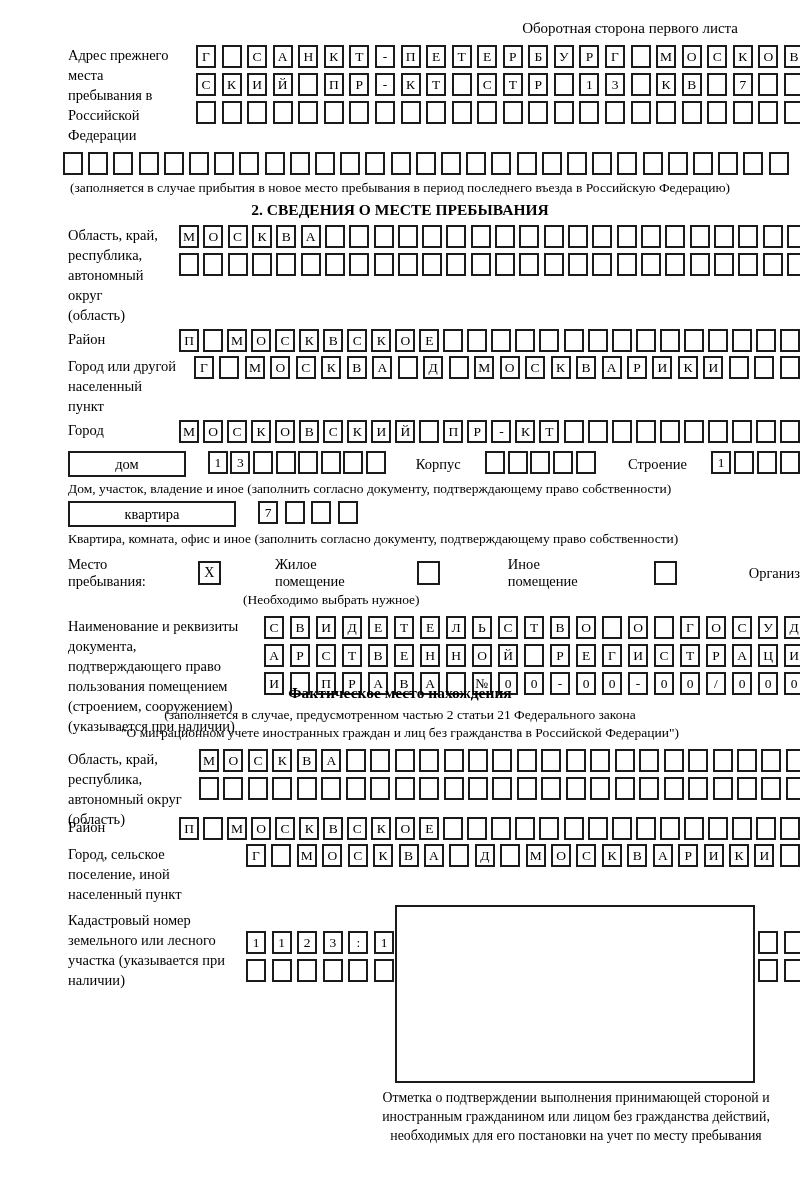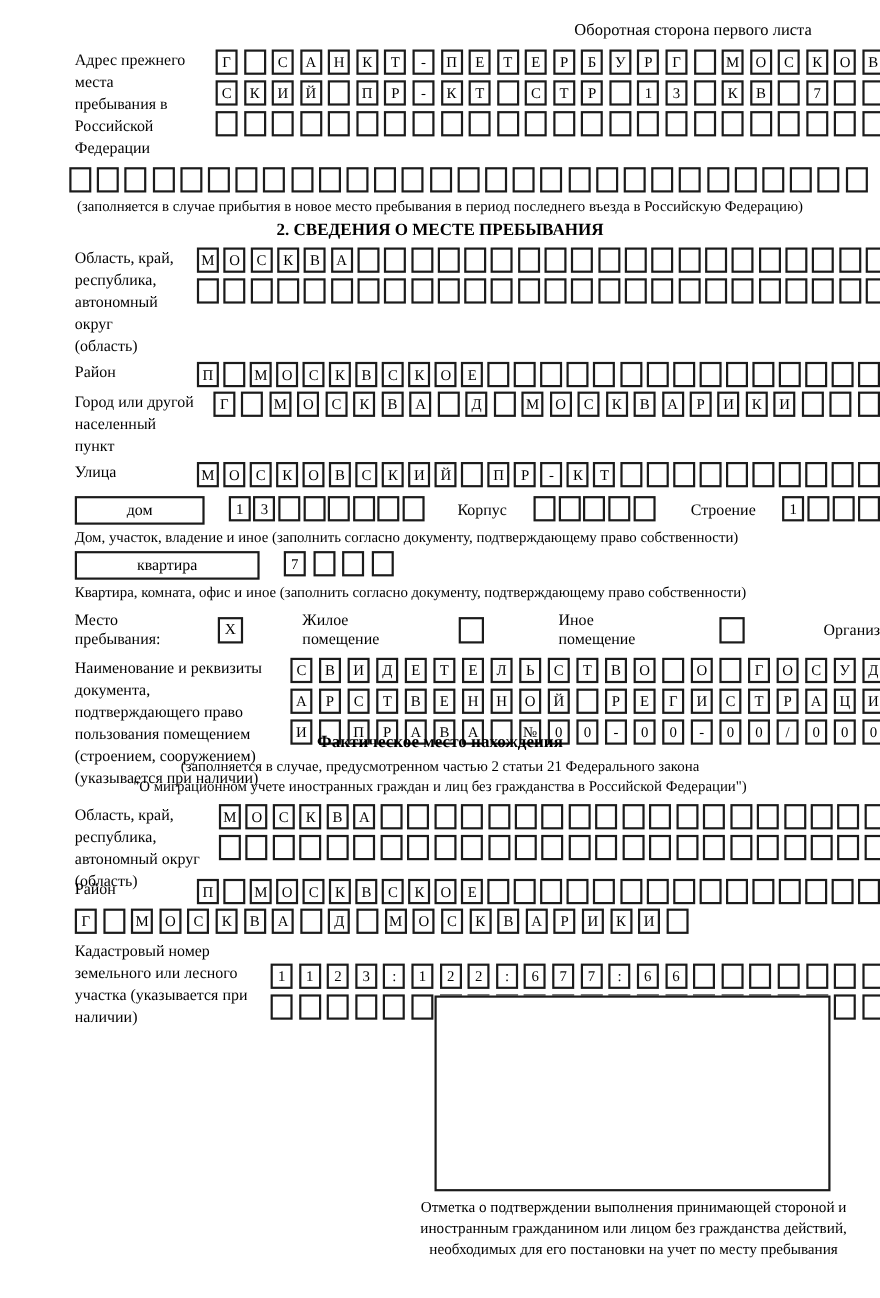--- a/index.html
+++ b/index.html
@@ -302,21 +302,21 @@
         <div class="cell">И</div>
         <div class="cell">К</div>
         <div class="cell">И</div>
         <div class="cell"></div>
         <div class="cell"></div>
         <div class="cell"></div>
       </div>
   </div>
 
   <div class="frow mt4">
-    <div class="flabel lw95">Улица</div>
+    <div class="flabel lw95">Город</div>
     <div class="cellrow w628">
         <div class="cell">М</div>
         <div class="cell">О</div>
         <div class="cell">С</div>
         <div class="cell">К</div>
         <div class="cell">О</div>
         <div class="cell">В</div>
         <div class="cell">С</div>
         <div class="cell">К</div>
         <div class="cell">И</div>
@@ -383,20 +383,21 @@
 
   <div class="cbrow">
     <span>Место пребывания:</span>
     <span class="chkbox" style="margin-left:8px;">X</span>
     <span style="margin-left:10px;">Жилое помещение</span>
     <span class="chkbox" style="margin-left:28px;"></span>
     <span style="margin-left:24px;">Иное помещение</span>
     <span class="chkbox" style="margin-left:32px;"></span>
     <span style="margin-left:28px;">Организация</span>
   </div>
+  <div style="margin:2px 0 0 243px;font-size:13.5px;">(Необходимо выбрать нужное)</div>
 
   <div class="frow mt8">
     <div class="flabel lw180">Наименование и реквизиты документа, подтверждающего право пользования помещением (строением, сооружением) (указывается при наличии)</div>
     <div class="gridstack">
       <div class="cellrow w540">
           <div class="cell">С</div>
           <div class="cell">В</div>
           <div class="cell">И</div>
           <div class="cell">Д</div>
           <div class="cell">Е</div>
@@ -556,20 +557,21 @@
         <div class="cell"></div>
         <div class="cell"></div>
         <div class="cell"></div>
         <div class="cell"></div>
         <div class="cell"></div>
         <div class="cell"></div>
       </div>
   </div>
 
   <div class="frow mt4">
+    <div class="flabel lw162">Город, сельское поселение, иной населенный пункт</div>
     <div class="cellrow w558">
         <div class="cell">Г</div>
         <div class="cell"></div>
         <div class="cell">М</div>
         <div class="cell">О</div>
         <div class="cell">С</div>
         <div class="cell">К</div>
         <div class="cell">В</div>
         <div class="cell">А</div>
         <div class="cell"></div>

